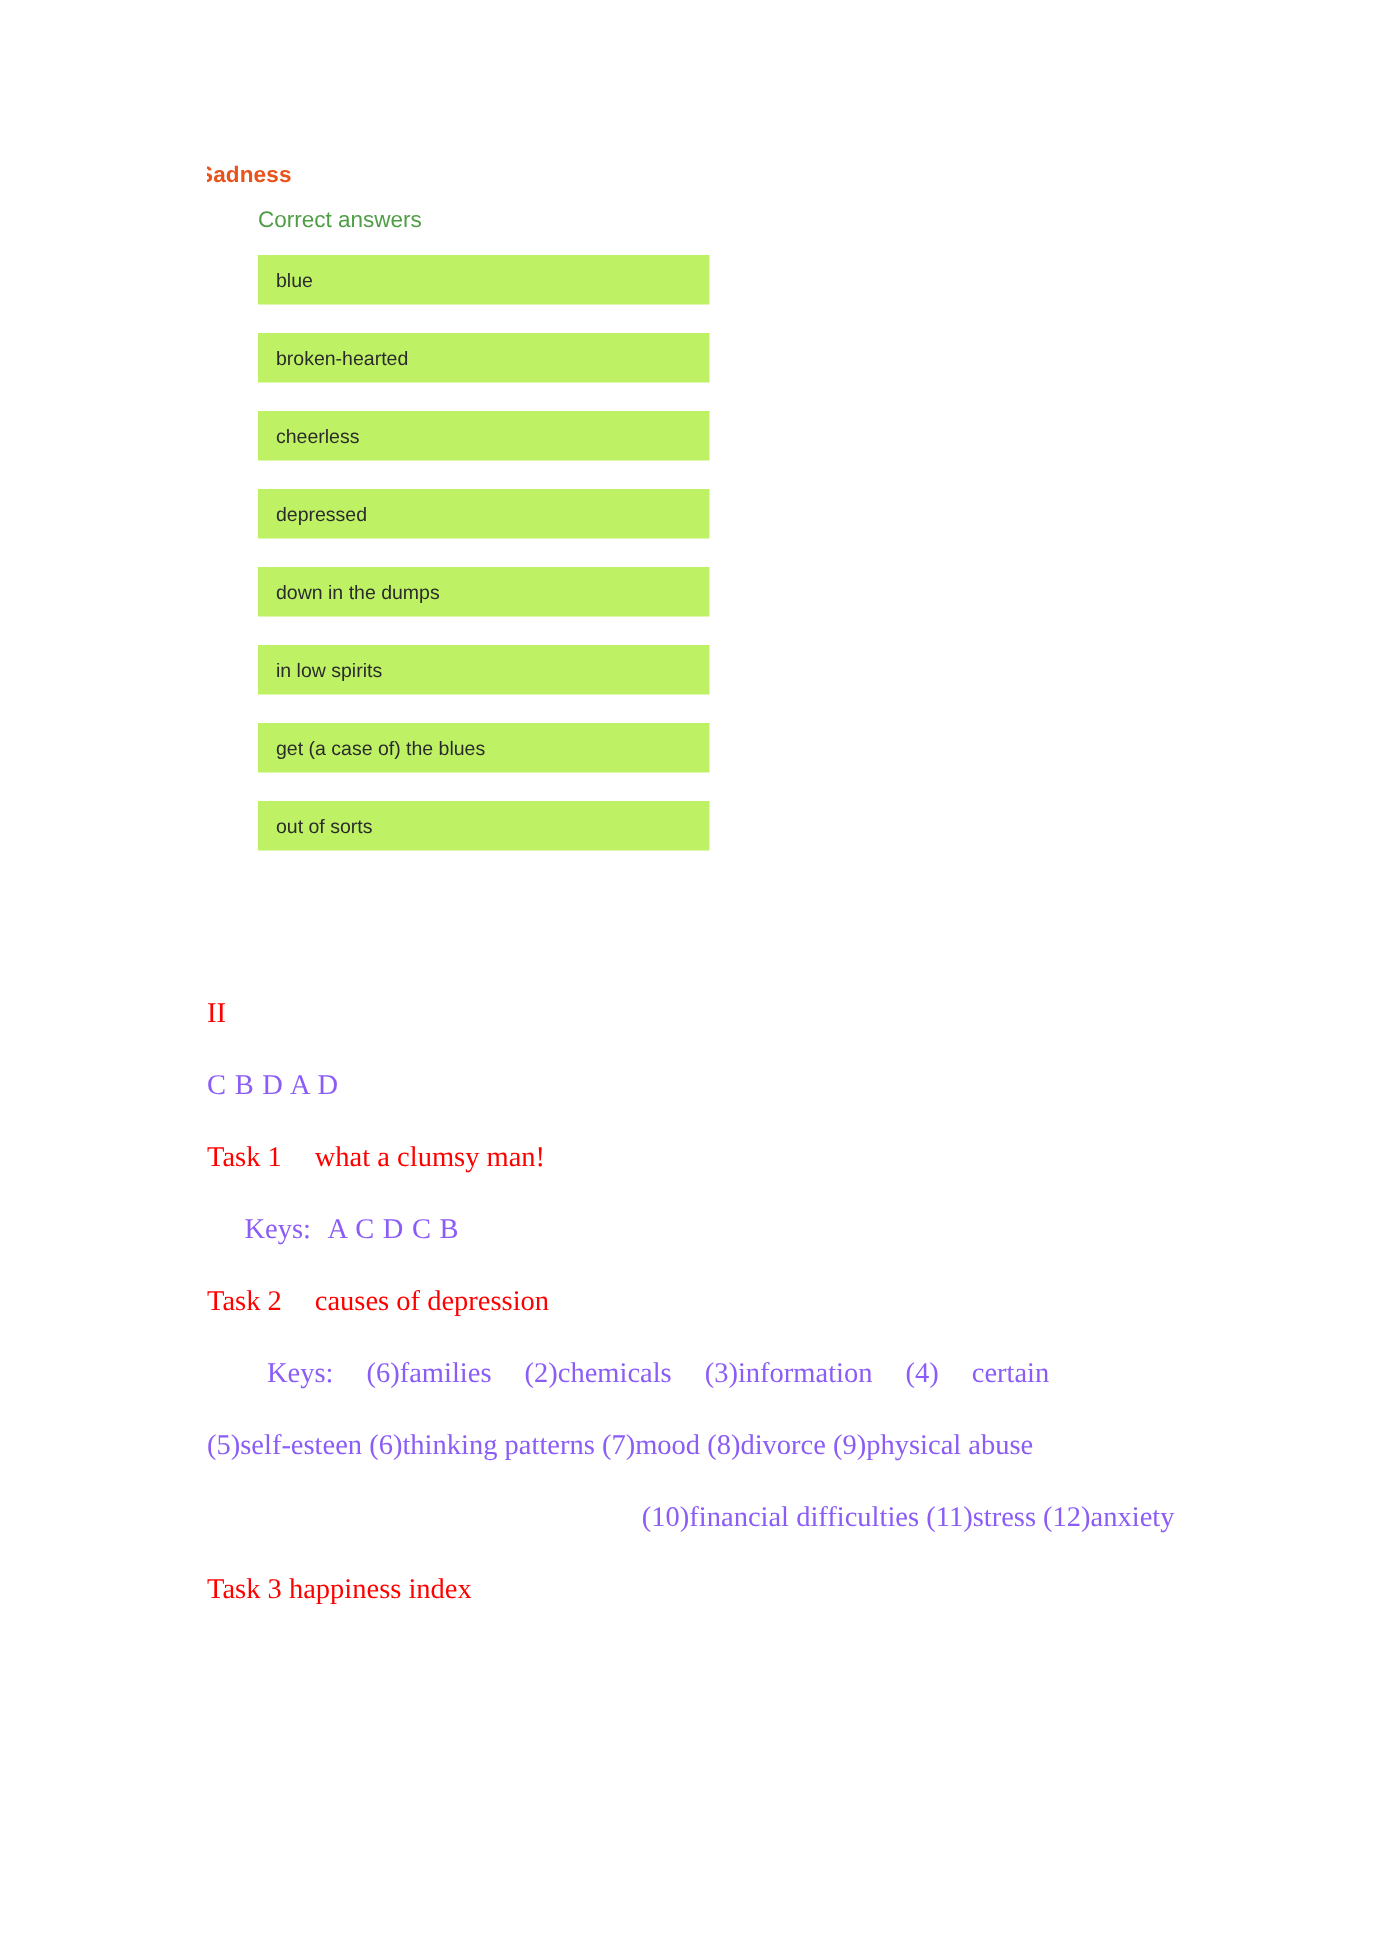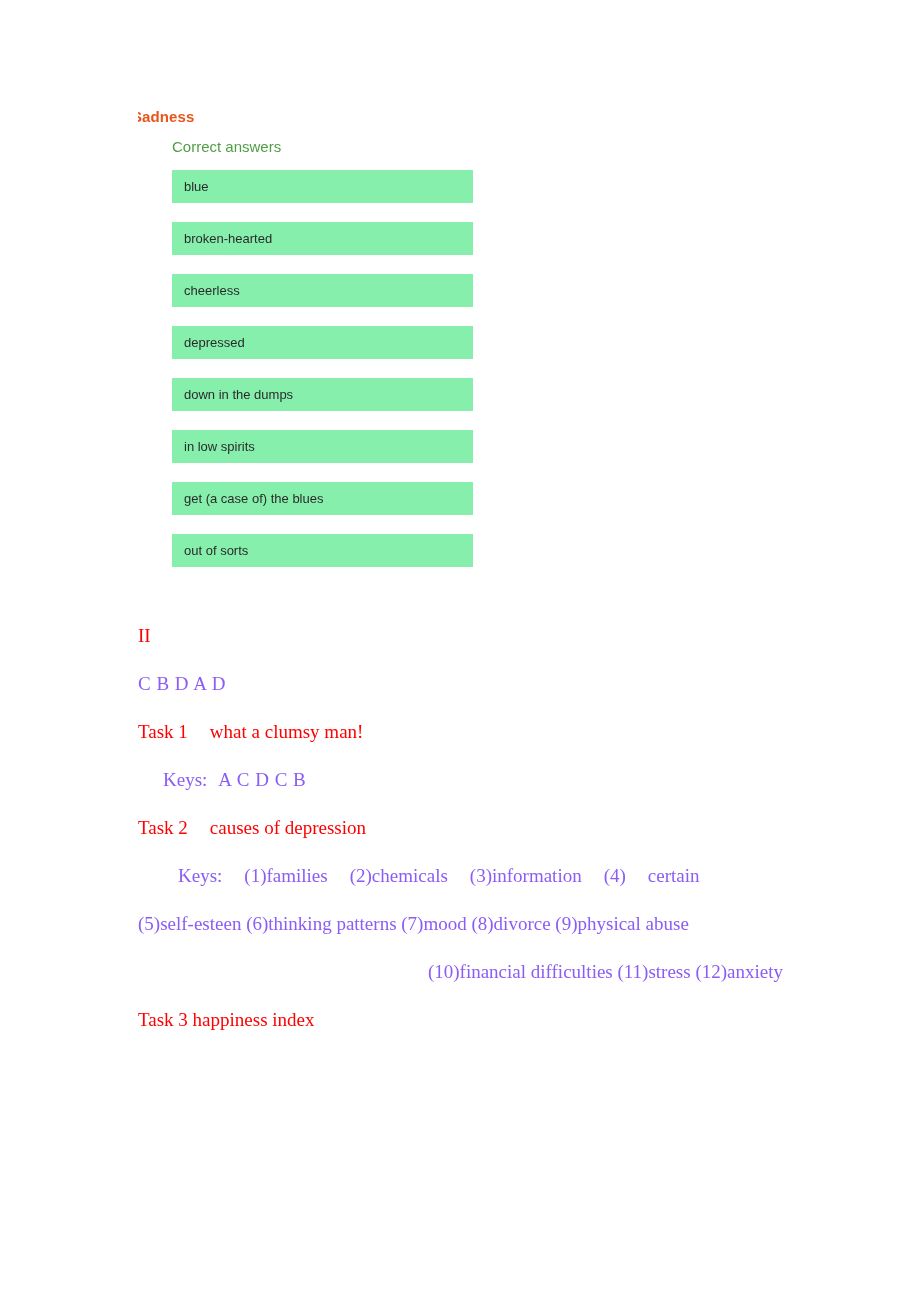--- a/index.html
+++ b/index.html
@@ -54,39 +54,39 @@
     white-space: nowrap;
   }
 
   .answer-list {
     margin: 0;
     padding: 0;
     list-style: none;
   }
 
   .answer-item {
-    background: #86efac;
+    background: #bef264;
     color: #2b2b2b;
     font-family: "Liberation Sans", "DejaVu Sans", sans-serif;
     font-size: 13px;
     line-height: 33px;
     height: 33px;
     width: 301px;
     margin: 0 0 19px 40px;
     padding: 0 0 0 12px;
     box-sizing: border-box;
     white-space: nowrap;
     overflow: hidden;
   }
 
   
   #doc-body {
     position: absolute;
     left: 138px;
-    top: 612px;
+    top: 652px;
     width: 645px;
   }
 
   .p {
     margin: 0;
     font-size: 19px;
     line-height: 48px;
     color: #8b5cf6;
     white-space: nowrap;
   }
@@ -139,21 +139,21 @@
 
   <p class="p gap-sm">C B D A D</p>
 
 
   <p class="p p-red"><span>Task 1</span><span class="sp-wide"></span><span>what a clumsy man!</span></p>
 
   <p class="p indent-1"><span>Keys:</span><span class="sp"></span><span class="gap-sm">A C D C B</span></p>
 
   <p class="p p-red"><span>Task 2</span><span class="sp-wide"></span><span>causes of depression</span></p>
 
-  <p class="p indent-2 p-justify"><span>Keys:</span><span class="sp-wide"></span><span>(1)families</span><span class="sp-wide"></span><span>(2)chemicals</span><span class="sp-wide"></span><span>(3)information</span><span class="sp-wide"></span><span>(4)</span><span class="sp-wide"></span><span>certain</span></p>
+  <p class="p indent-2 p-justify"><span>Keys:</span><span class="sp-wide"></span><span>(6)families</span><span class="sp-wide"></span><span>(2)chemicals</span><span class="sp-wide"></span><span>(3)information</span><span class="sp-wide"></span><span>(4)</span><span class="sp-wide"></span><span>certain</span></p>
 
   <p class="p p-justify">(5)self-esteen (6)thinking patterns (7)mood (8)divorce (9)physical abuse</p>
 
   <p class="p p-justify lastline">(10)financial difficulties (11)stress (12)anxiety</p>
 
   <p class="p p-red">Task 3 happiness index</p>
 
 
 </div>
 

